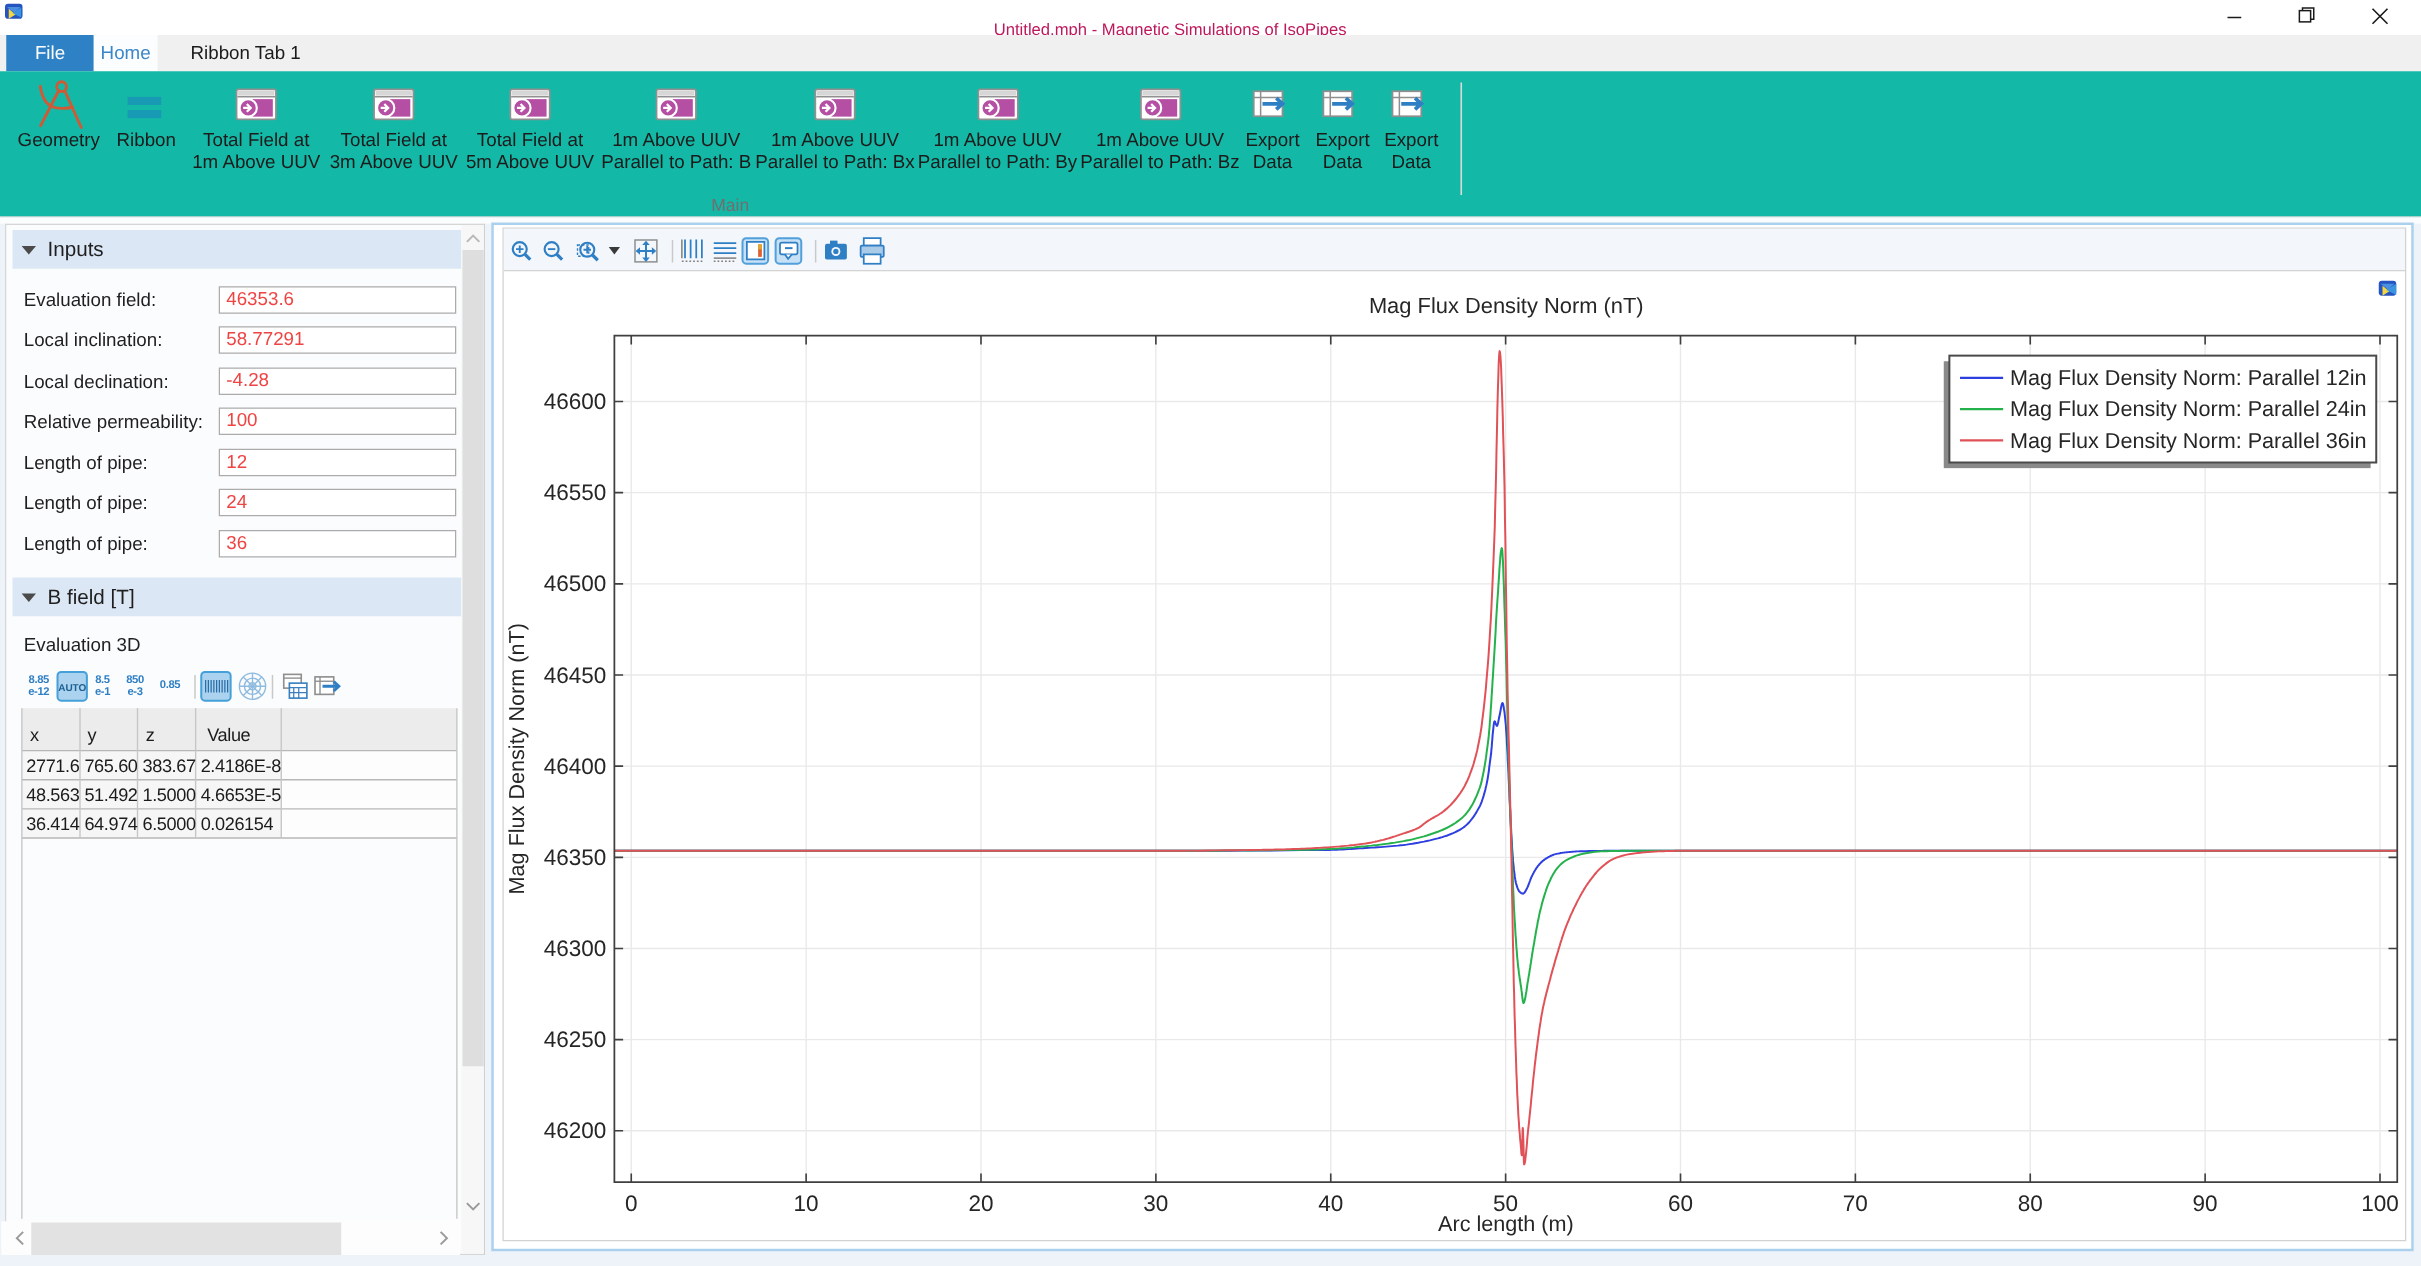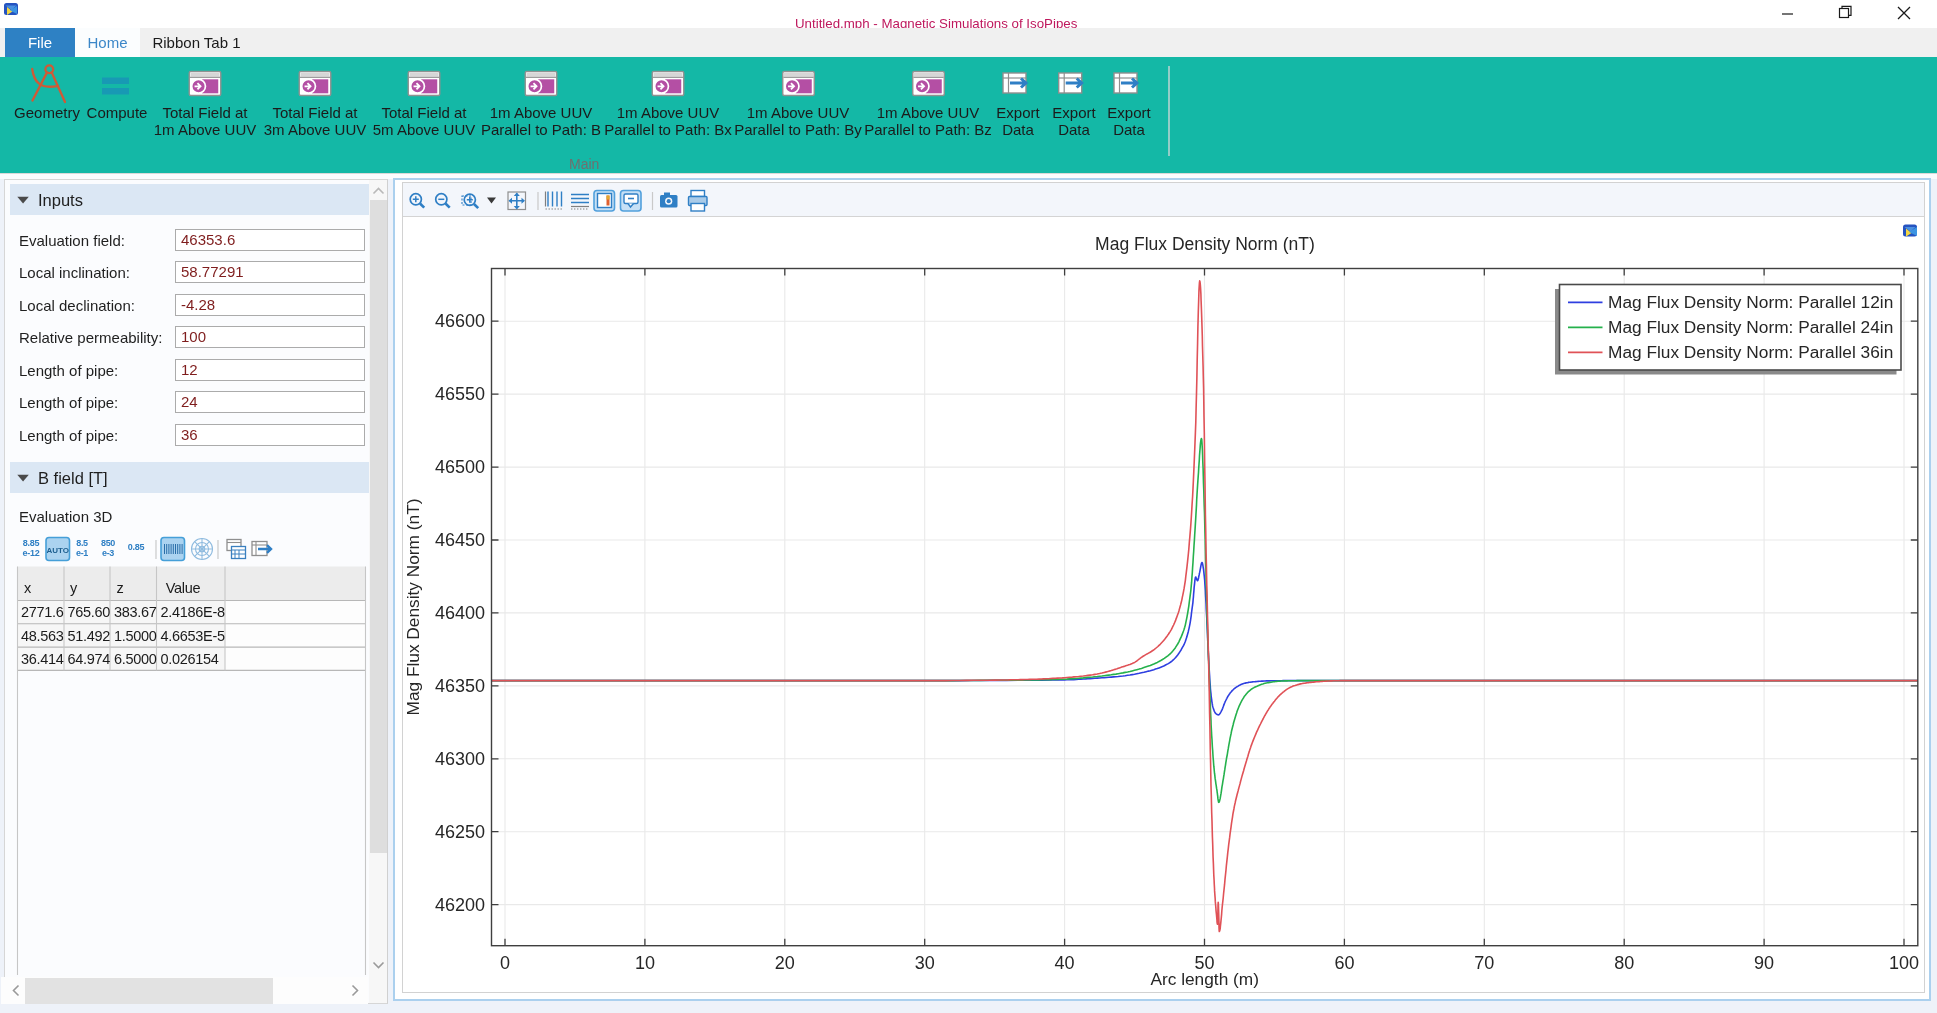--- a/index.html
+++ b/index.html
@@ -1,49 +1,49 @@
 <!DOCTYPE html>
 <html><head>
 <meta charset="utf-8">
 <style>
 * { margin:0; padding:0; box-sizing:border-box; }
 html,body { width:1937px; height:1013px; background:#ffffff; font-family:"Liberation Sans",sans-serif; overflow:hidden; }
 .abs { position:absolute; }
 #titletext { left:795px; top:16px; font-size:13.3px; color:#be185d; white-space:nowrap; }
 #tabstrip { left:0; top:28px; width:1937px; height:29px; background:#f0f0f0; }
 #filetab { left:5px; top:28px; width:70px; height:29px; background:#2e81c4; color:#ffffff; font-size:15px; text-align:center; line-height:29px; }
-#hometab { left:75px; top:28px; width:65px; height:29px; background:#fbfdfe; color:#3c87c8; font-size:15px; text-align:center; line-height:29px; }
+#hometab { left:75px; top:28px; width:51px; height:29px; background:#fbfdfe; color:#3c87c8; font-size:15px; text-align:center; line-height:29px; }
 #ribtab1 { left:140px; top:28px; width:113px; height:46px; color:#1a1a1a; font-size:15px; text-align:center; line-height:29px; }
 #ribbon { left:0; top:57px; width:1937px; height:117px; background:#14b8a6; border-bottom:1px solid #d9d9d9; }
 .riblabel { position:absolute; font-size:15px; color:#1b1b1b; text-align:center; line-height:16.5px; white-space:nowrap; transform:translateX(-50%); }
 #mainlbl { left:569px; top:156px; font-size:14px; color:#6f6f6f; }
 #appbg { left:0; top:174px; width:1937px; height:839px; background:#eef2f9; }
 #gapstrip { left:0; top:174px; width:1937px; height:5px; background:#fbfcfe; }
 #leftpanel { left:4px; top:179px; width:384px; height:825px; background:#fbfcfe; border:1px solid #d6d6d6; border-right:1px solid #d0d0d0; }
 .sechdr { position:absolute; left:10px; width:359px; height:31px; background:#dbe7f4; }
 .hdrtxt { position:absolute; left:38.5px; font-size:16.5px; color:#1f1f1f; }
 .flabel { position:absolute; left:19px; font-size:15px; color:#1f1f1f; white-space:nowrap; }
-.finput { position:absolute; left:175px; width:190px; height:22px; background:#ffffff; border:1px solid #ababab; font-size:15px; color:#7f1d1d; padding-left:5px; line-height:20px; }
+.finput { position:absolute; left:175px; width:190px; height:22px; background:#ffffff; border:1px solid #ababab; font-size:15px; color:#ef4444; padding-left:5px; line-height:20px; }
 .tinyb { position:absolute; font-size:9px; font-weight:bold; color:#2e7fc4; line-height:9.5px; text-align:center; transform:translateX(-50%); letter-spacing:-0.3px; }
 #gfxpanel { left:393px; top:178px; width:1538px; height:823px; background:#ffffff; border:2px solid #abd0ee; }
 #gfxinner { left:402px; top:182px; width:1523px; height:811px; border:1px solid #d2d2d2; background:#ffffff; }
 #gfxtoolbar { left:403px; top:183px; width:1521px; height:34px; background:#f3f6fb; border-bottom:1px solid #d4d4d4; }
 #svglayer { left:0; top:0; width:1937px; height:1013px; }
 .ct { font-family:"Liberation Sans",sans-serif; fill:#262626; }
 </style>
 </head>
 <body>
 <div class="abs" id="titletext">Untitled.mph - Magnetic Simulations of IsoPipes</div>
 <div class="abs" id="tabstrip"></div>
 <div class="abs" id="filetab">File</div>
 <div class="abs" id="hometab">Home</div>
 <div class="abs" id="ribtab1">Ribbon Tab 1</div>
 <div class="abs" id="ribbon">
   <div class="riblabel" style="left:47px;top:48px;">Geometry</div>
-  <div class="riblabel" style="left:117px;top:48px;">Compute</div>
+  <div class="riblabel" style="left:117px;top:48px;">Ribbon</div>
   <div class="riblabel" style="left:205px;top:48px;">Total Field at<br>1m Above UUV</div>
   <div class="riblabel" style="left:315px;top:48px;">Total Field at<br>3m Above UUV</div>
   <div class="riblabel" style="left:424px;top:48px;">Total Field at<br>5m Above UUV</div>
   <div class="riblabel" style="left:541px;top:48px;">1m Above UUV<br>Parallel to Path: B</div>
   <div class="riblabel" style="left:668px;top:48px;">1m Above UUV<br>Parallel to Path: Bx</div>
   <div class="riblabel" style="left:798px;top:48px;">1m Above UUV<br>Parallel to Path: By</div>
   <div class="riblabel" style="left:928px;top:48px;">1m Above UUV<br>Parallel to Path: Bz</div>
   <div class="riblabel" style="left:1018px;top:48px;">Export<br>Data</div>
   <div class="riblabel" style="left:1074px;top:48px;">Export<br>Data</div>
   <div class="riblabel" style="left:1129px;top:48px;">Export<br>Data</div>

